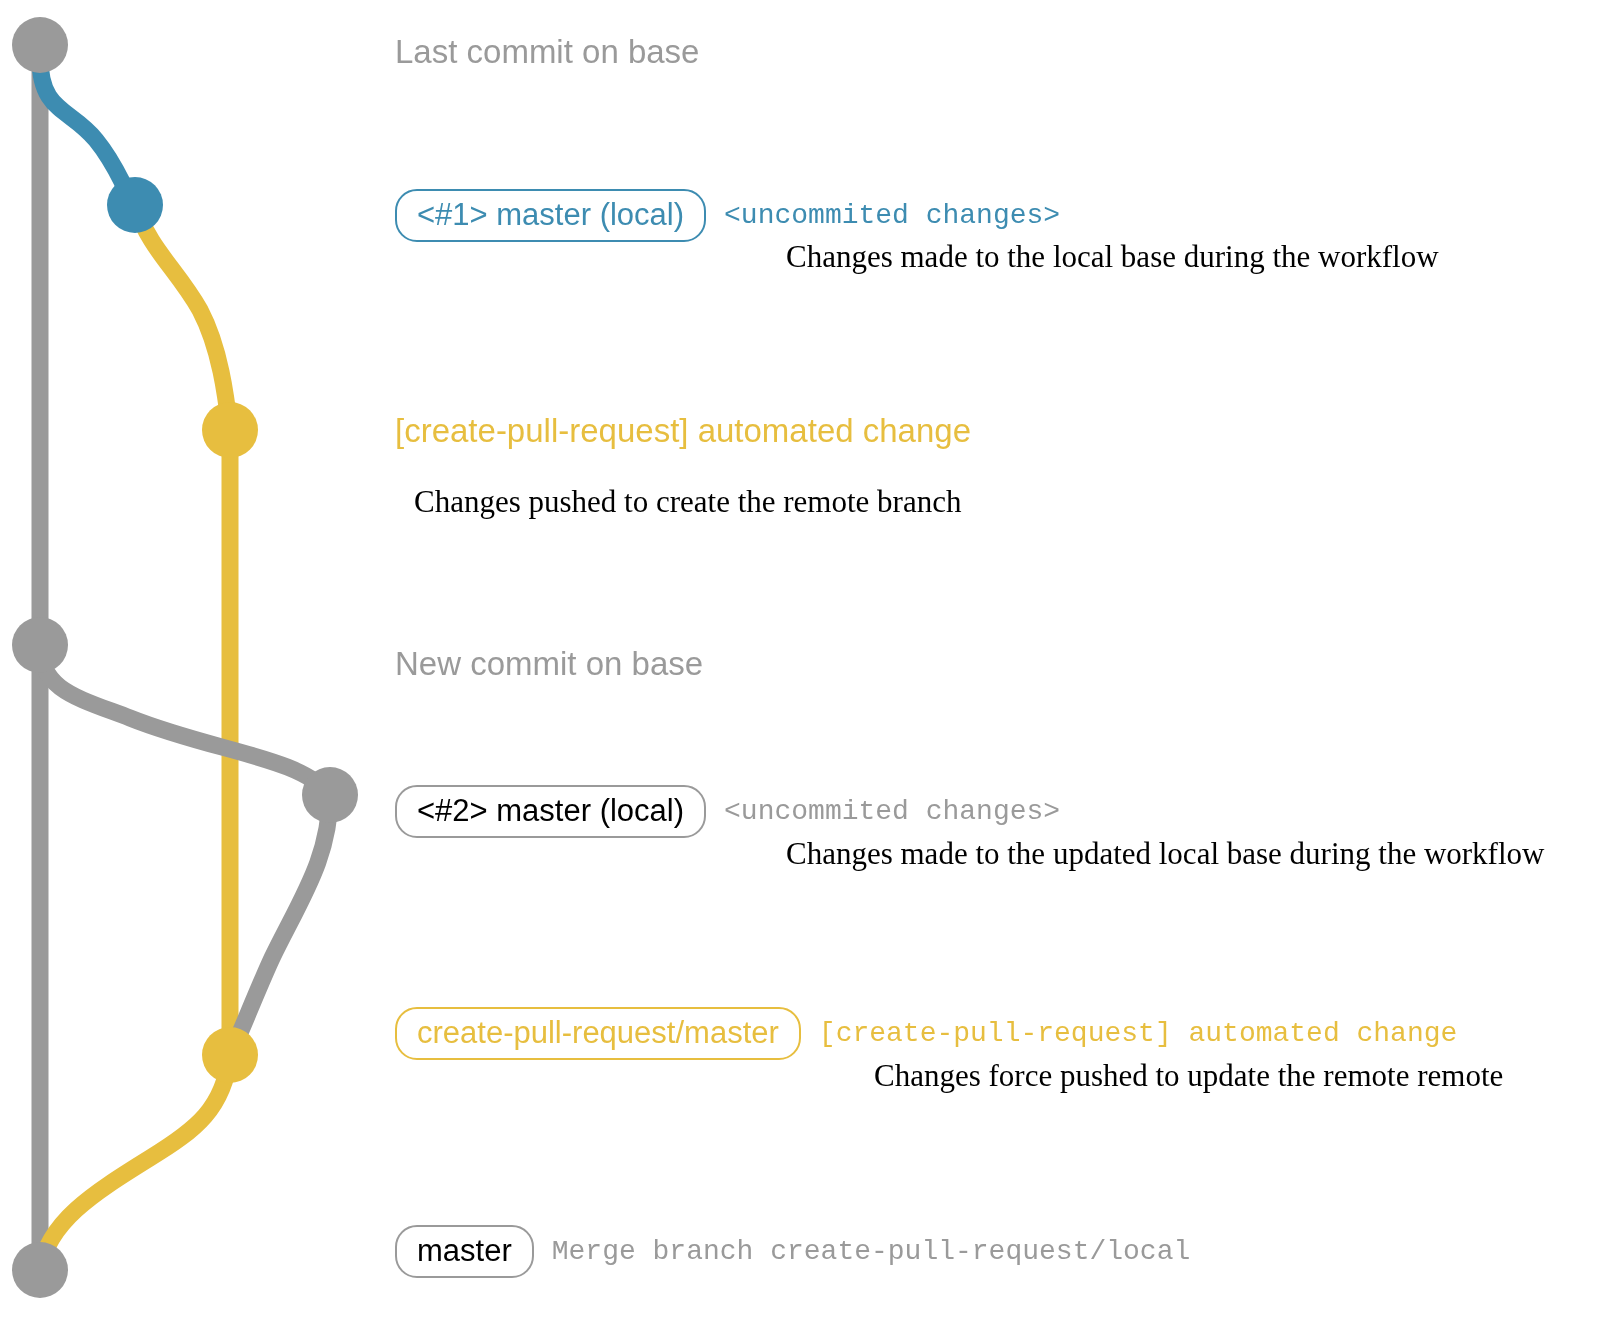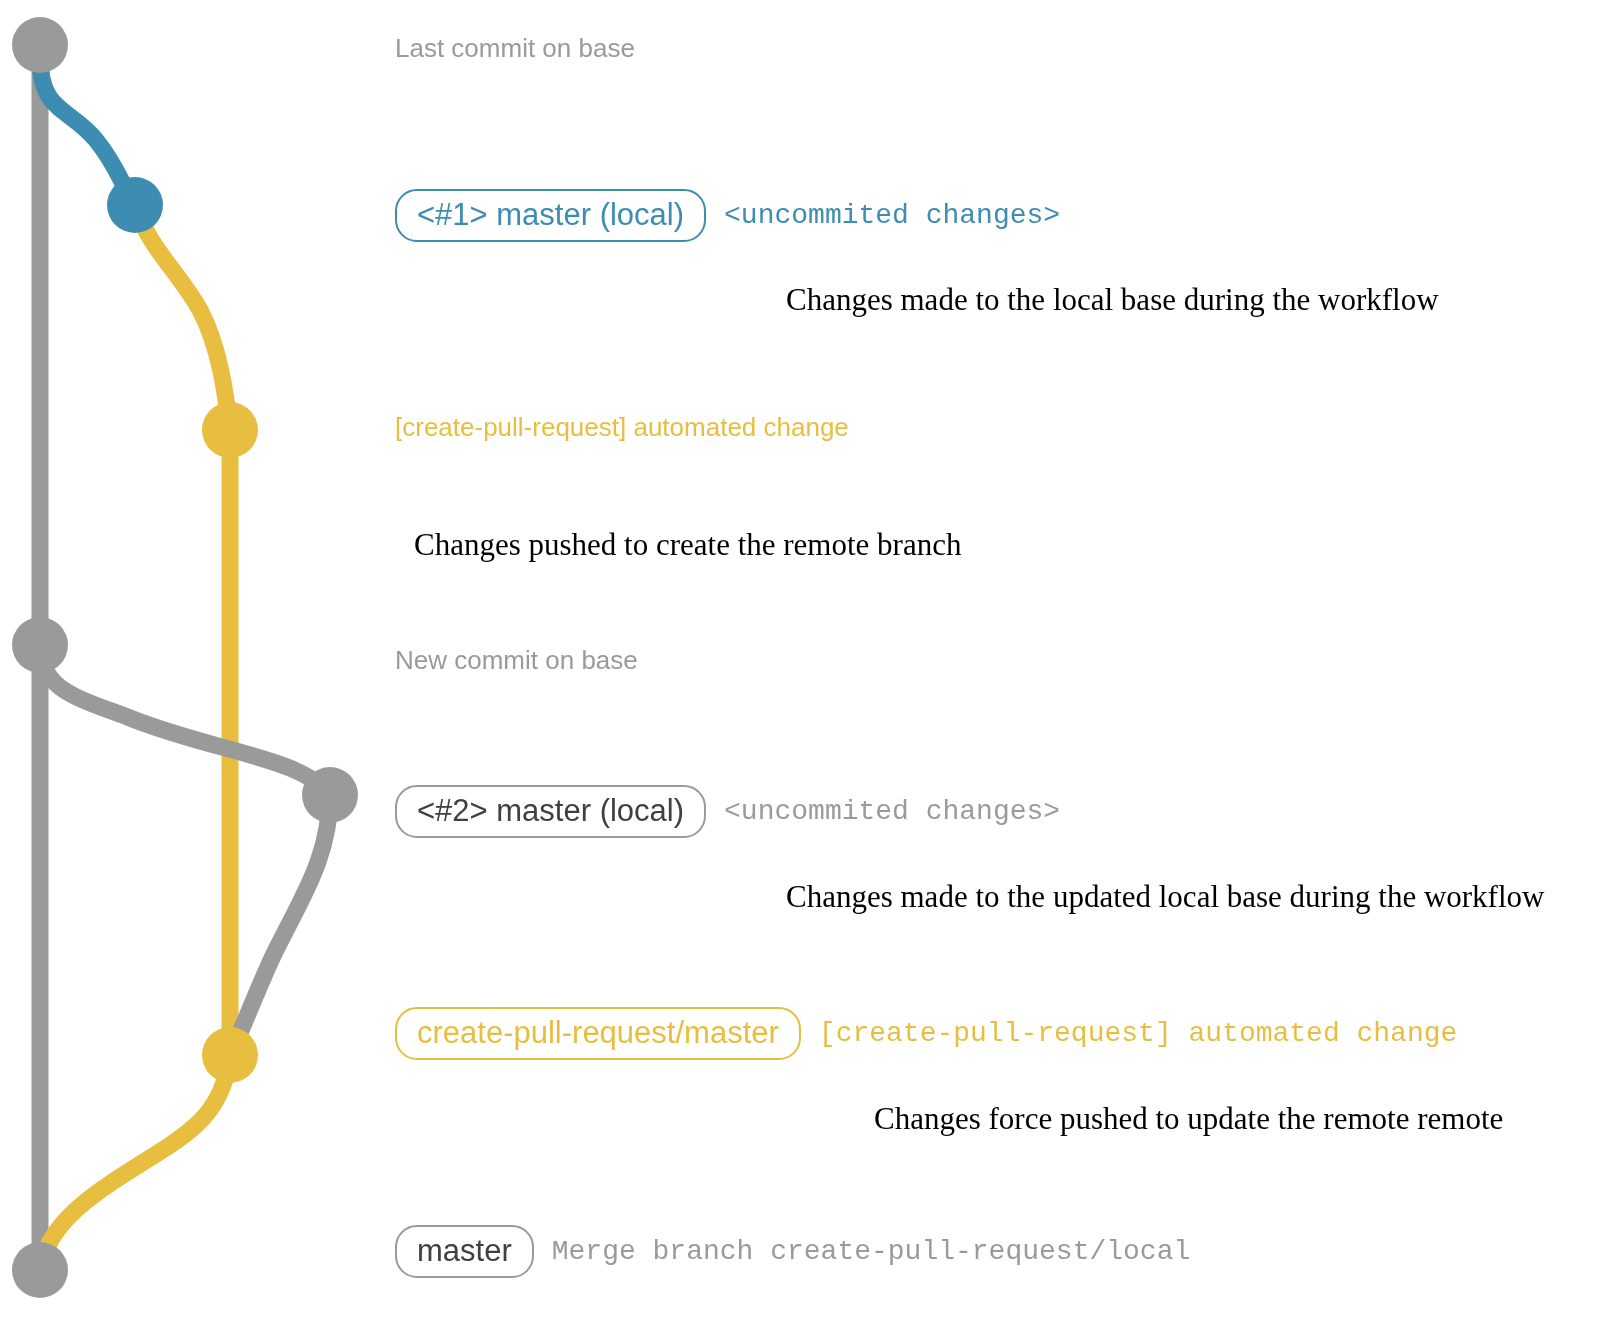--- a/index.html
+++ b/index.html
@@ -27,21 +27,21 @@
 
   .row {
     position: absolute;
     left: 395px;
     display: block;
   }
 
   
   .heading {
     font-family: "Liberation Sans", sans-serif;
-    font-size: 26px;
+    font-size: 33px;
     line-height: 1.1;
     white-space: nowrap;
   }
   .heading.gray  { color: #9a9a9a; }
   .heading.gold  { color: #e7be3f; }
 
   
   .commit-line {
     display: flex;
     align-items: center;
@@ -54,42 +54,41 @@
     padding: 8px 20px 10px 20px;
     font-family: "Liberation Sans", sans-serif;
     font-size: 31px;
     line-height: 1;
     color: #9a9a9a;
     background: #ffffff;
     box-sizing: border-box;
   }
   .badge.blue { border-color: #3d8cb1; color: #3d8cb1; }
   .badge.gold { border-color: #e7be3f; color: #e7be3f; }
-  .badge.gray { border-color: #9a9a9a; color: #404040; }
+  .badge.gray { border-color: #9a9a9a; color: #000000; }
 
   .msg {
     font-family: Liberation Mono, monospace;
     font-size: 28px;
     line-height: 1;
     margin-left: 18px;
     white-space: nowrap;
   }
   .msg.blue { color: #3d8cb1; }
   .msg.gold { color: #e7be3f; }
   .msg.gray { color: #9a9a9a; }
 
   
   .note {
     position: absolute;
     font-family: "Liberation Serif", serif;
     font-size: 31px;
     line-height: 1;
     color: #000000;
     white-space: nowrap;
-    margin-top: 43px;
   }
 </style>
 </head>
 <body>
 
 <svg id="graph-svg" viewBox="0 0 400 1344" xmlns="http://www.w3.org/2000/svg">
   <g fill="none" stroke-linecap="round" stroke-linejoin="round" stroke-width="17">
 
     <path stroke="#9a9a9a" d="M 40 45 L 40 645"></path>
 

